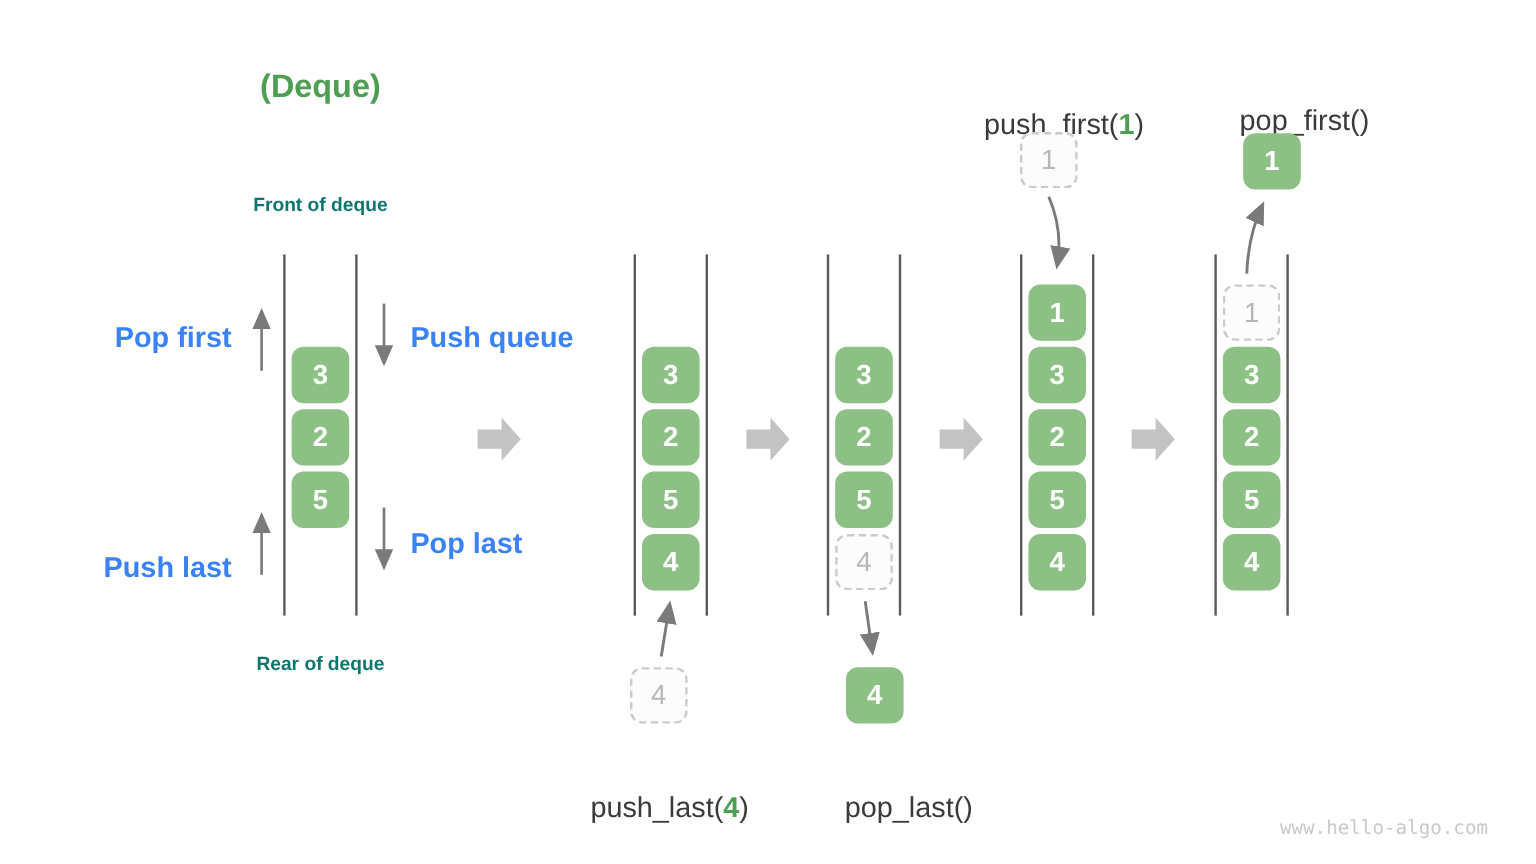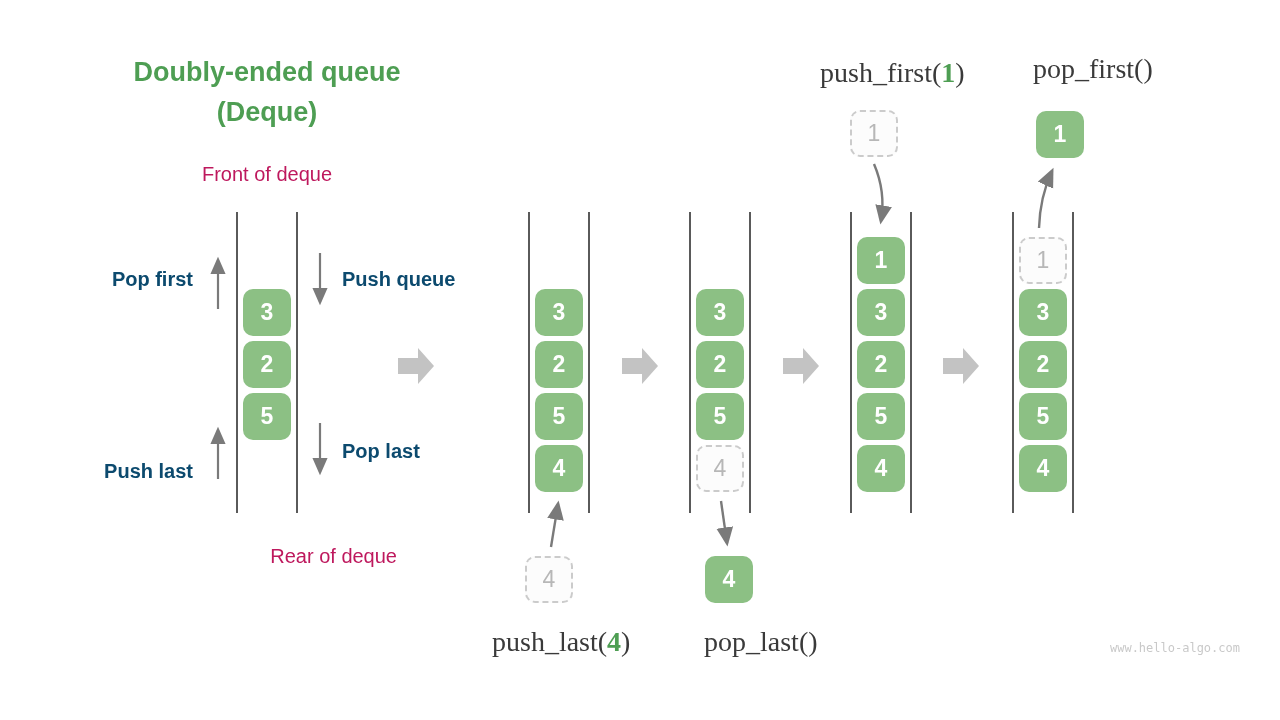--- a/index.html
+++ b/index.html
@@ -10,64 +10,63 @@
   }
 
   
   .title{
     position:absolute;left:97px;top:52px;width:340px;
     text-align:center;font-weight:bold;font-size:27px;line-height:40px;
     color:#4E9E53;
   }
   .endpoint-label{
     position:absolute;width:260px;left:137px;text-align:center;
-    font-weight:normal;font-size:20px;color:#be185d;
+    font-weight:bold;font-size:16px;color:#0f766e;
   }
   .side-label{
-    position:absolute;font-weight:bold;font-size:20px;color:#0c4a6e;
+    position:absolute;font-weight:bold;font-size:24px;color:#3b82f6;
   }
   .mono-label{
-    position:absolute;font-family:Liberation Serif, serif;
-    font-size:28px;color:#3A3A3A;line-height:30px;white-space:pre;
+    position:absolute;font-family:Liberation Sans, sans-serif;
+    font-size:24px;color:#3A3A3A;line-height:30px;white-space:pre;margin-top:32px;
   }
   .mono-label .arg{color:#4E9E53;font-weight:bold;}
 
   
   .wall{
     position:absolute;top:212px;height:301px;width:2px;background:#5A5A5A;
   }
 
   
   .cell{
     position:absolute;width:48px;height:47px;border-radius:10px;
     display:flex;align-items:center;justify-content:center;
     box-sizing:border-box;font-size:23px;
   }
   .cell.solid{background:#8CC084;color:#ffffff;font-weight:bold;}
   .cell.ghost{
     background:#FCFCFC;border:2px dashed #CBCBCB;color:#B7B7B7;font-weight:400;
   }
 
   .watermark{
-    position:absolute;right:40px;top:641px;
-    font-family:"DejaVu Sans Mono", monospace;font-size:12px;color:#C9C9C9;
+    position:absolute;right:40px;top:680px;
+    font-family:"DejaVu Sans Mono", monospace;font-size:16px;color:#C9C9C9;
   }
 
   svg.overlay{position:absolute;left:0;top:0;pointer-events:none;}
 </style>
 </head>
 <body>
 
 <div class="title">
-  <div>Doubly-ended queue</div>
   <div>(Deque)</div>
 </div>
 
 <div class="endpoint-label" style="top:163px;">Front of deque</div>
-<div class="endpoint-label" style="top:545px;text-align:right;">Rear of deque</div>
+<div class="endpoint-label" style="top:545px;">Rear of deque</div>
 
 <div class="side-label" style="left:40px;top:268px;width:153px;text-align:right;">Pop first</div>
 <div class="side-label" style="left:342px;top:268px;">Push queue</div>
 <div class="side-label" style="left:40px;top:460px;width:153px;text-align:right;">Push last</div>
 <div class="side-label" style="left:342px;top:440px;text-align:right;">Pop last</div>
 
 <div class="mono-label" style="left:820px;top:58px;"><span>push_first(</span><span class="arg">1</span><span>)</span></div>
 <div class="mono-label" style="left:1033px;top:54px;">pop_first()</div>
 <div class="mono-label" style="left:492px;top:627px;"><span>push_last(</span><span class="arg">4</span><span>)</span></div>
 <div class="mono-label" style="left:704px;top:627px;">pop_last()</div>

